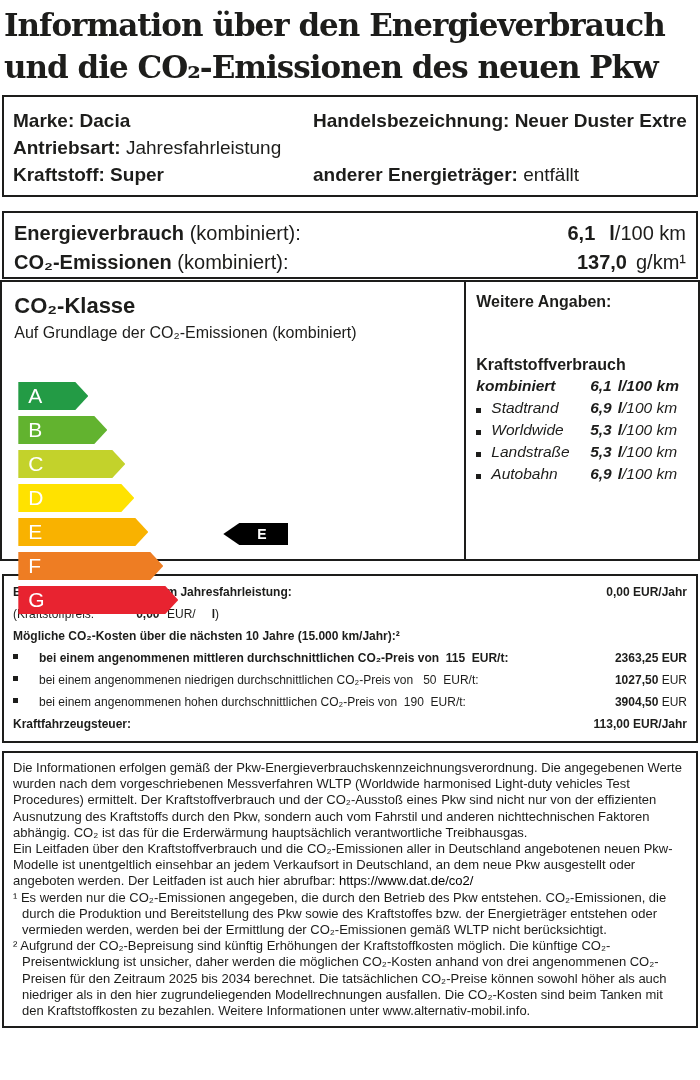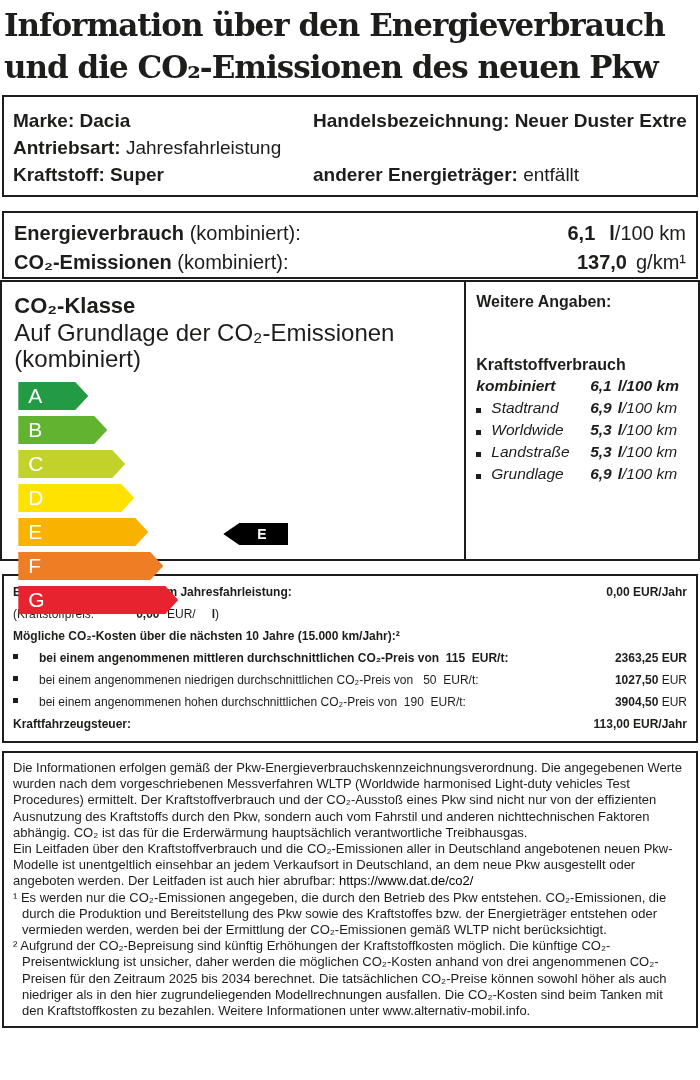--- a/index.html
+++ b/index.html
@@ -28,21 +28,21 @@
   .crow .left { flex:1; }
   .crow .val { font-weight:bold; }
   .gap14 { margin-right:14px; }
   .gap2  { margin-right:9px; }
 
   
   .classrow { display:flex; margin:1px 2px 0 2px; height:281px;justify-content:center; }
   .classbox { border:2px solid #1d1d1b; width:466px; flex:0 0 466px; position:relative; padding:10px 12px; }
   .infobox  { border:2px solid #1d1d1b; border-left:none; flex:1; padding:10px 10px; }
   .classbox h2 { font-size:22px; line-height:28px; }
-  .classbox .sub { font-size:24px; line-height:26px; font-weight:400; }
+  .classbox .sub { font-size:16px; line-height:26px; font-weight:400; }
 
   .bands { position:absolute; left:16px; top:100px; width:430px; height:240px; }
   .band { height:28px; margin-bottom:6px; color:#fff; font-size:21px; line-height:28px;
     padding-left:10px;
     clip-path:polygon(0 0, calc(100% - 13px) 0, 100% 50%, calc(100% - 13px) 100%, 0 100%); }
   .marker { position:absolute; width:65px; height:22px; background:#000; color:#fff;
     font-size:14px; font-weight:bold; line-height:22px; text-align:center;
     padding-left:12px;
     clip-path:polygon(0 50%, 16px 0, 100% 0, 100% 100%, 16px 100%); }
 
@@ -174,21 +174,21 @@
               <i></i>
             </span>
             <span class="lbl">Landstraße</span>
             <span class="num">5,3</span>
             <span class="unit"><span class="b">l</span><span>/100 km</span></span>
           </div>
           <div class="wrow">
             <span class="bullet">
               <i></i>
             </span>
-            <span class="lbl">Grundlage</span>
+            <span class="lbl">Autobahn</span>
             <span class="num">6,9</span>
             <span class="unit"><span class="b">l</span><span>/100 km</span></span>
           </div>
         </div>
     </div>
   </div>
 
   <div class="box costs">
     <div class="korow">
       <span class="left b">Energiekosten bei 15.000 km Jahresfahrleistung:</span>

